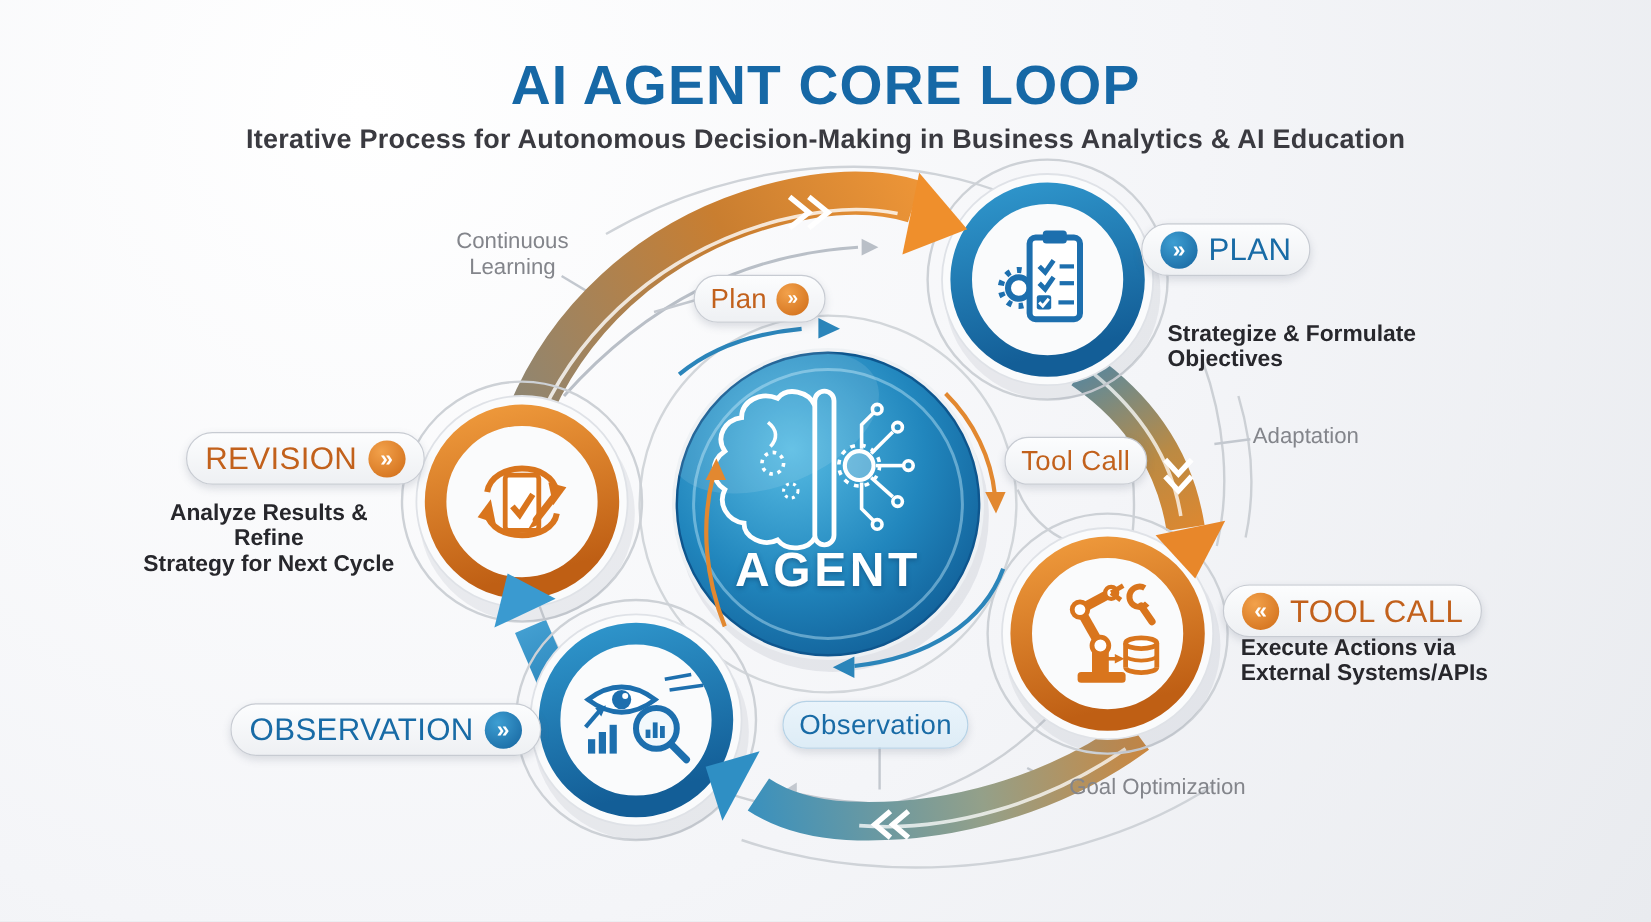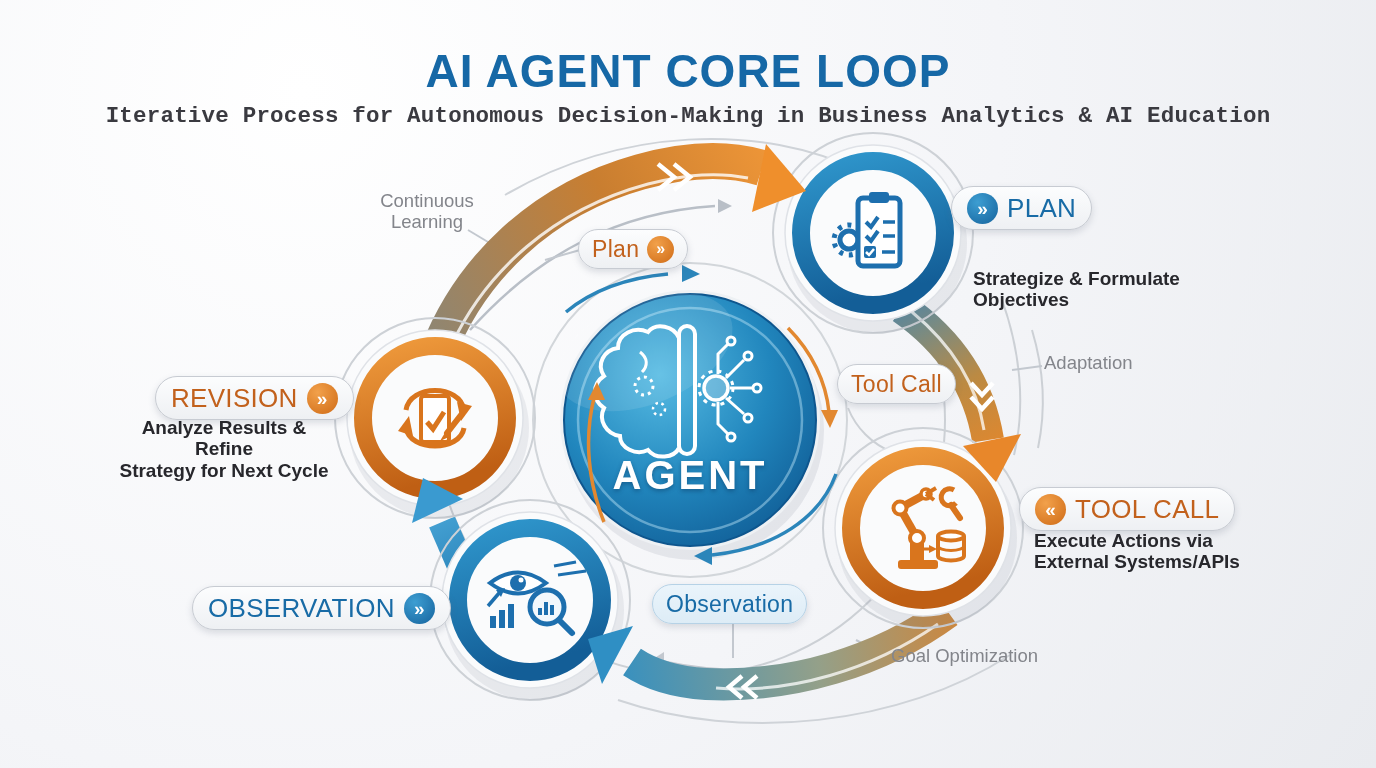--- a/index.html
+++ b/index.html
@@ -3,21 +3,21 @@
 <meta charset="utf-8">
 <style>
   html,body{margin:0;padding:0;background:#e9ebef;font-family:"Liberation Sans",sans-serif;}
   .canvas{position:relative;width:1376px;height:768px;overflow:hidden;
     background:radial-gradient(circle at 22% 12%, #ffffff 0%, #f4f5f8 55%, #e9ebef 100%);}
   svg{position:absolute;left:0;top:0;}
   .ov{position:absolute;margin-top:16px;}
   .title{left:0;top:28px;width:100%;text-align:center;font-size:46px;font-weight:bold;
     color:#1668a6;letter-spacing:1px;}
   .subtitle{left:0;top:87px;width:100%;text-align:center;font-size:22.5px;font-weight:bold;
-    color:#3a3a40;letter-spacing:.2px;font-family:Liberation Mono, monospace;}
+    color:#3a3a40;letter-spacing:.2px;}
   .pill{position:absolute;display:flex;align-items:center;gap:9px;
     background:linear-gradient(180deg,#fcfdfe,#eef0f3);border:1.5px solid #c7cbd2;
     border-radius:999px;box-shadow:0 3px 7px rgba(90,100,120,.20);padding:0 15px;height:42px;}
   .pill .lbl{font-weight:normal;font-size:26px;letter-spacing:.3px;line-height:1;}
   .chev{width:31px;height:31px;border-radius:50%;display:flex;align-items:center;justify-content:center;
     color:#fff;font-weight:bold;font-size:19px;line-height:1;flex:0 0 auto;}
   .chev.blue{background:radial-gradient(circle at 35% 30%,#3d9ed2,#15639d);}
   .chev.orange{background:radial-gradient(circle at 35% 30%,#f2a14b,#cf6b16);}
   .mini{height:38px;padding:0 13px;gap:8px;}
   .mini .lbl{font-size:23px;}
@@ -263,21 +263,21 @@
   <span class="lbl orange-text">TOOL CALL</span>
 </div>
 <div class="desc" style="left:1034px;top:530px;width:220px;">Execute Actions via
 External Systems/APIs</div>
 
 <div class="pill" style="left:192px;top:586px;">
   <span class="lbl blue-text">OBSERVATION</span>
   <span class="chev blue">»</span>
 </div>
 
-<div class="pill" style="left:155px;top:376px;">
+<div class="pill" style="left:155px;top:360px;">
   <span class="lbl orange-text">REVISION</span>
   <span class="chev orange">»</span>
 </div>
 <div class="desc" style="left:110px;top:417px;width:228px;text-align:center;">Analyze Results &amp; Refine
 Strategy for Next Cycle</div>
 
 <div class="pill mini" style="left:578px;top:229px;">
   <span class="lbl orange-text">Plan</span>
   <span class="chev orange">»</span>
 </div>

